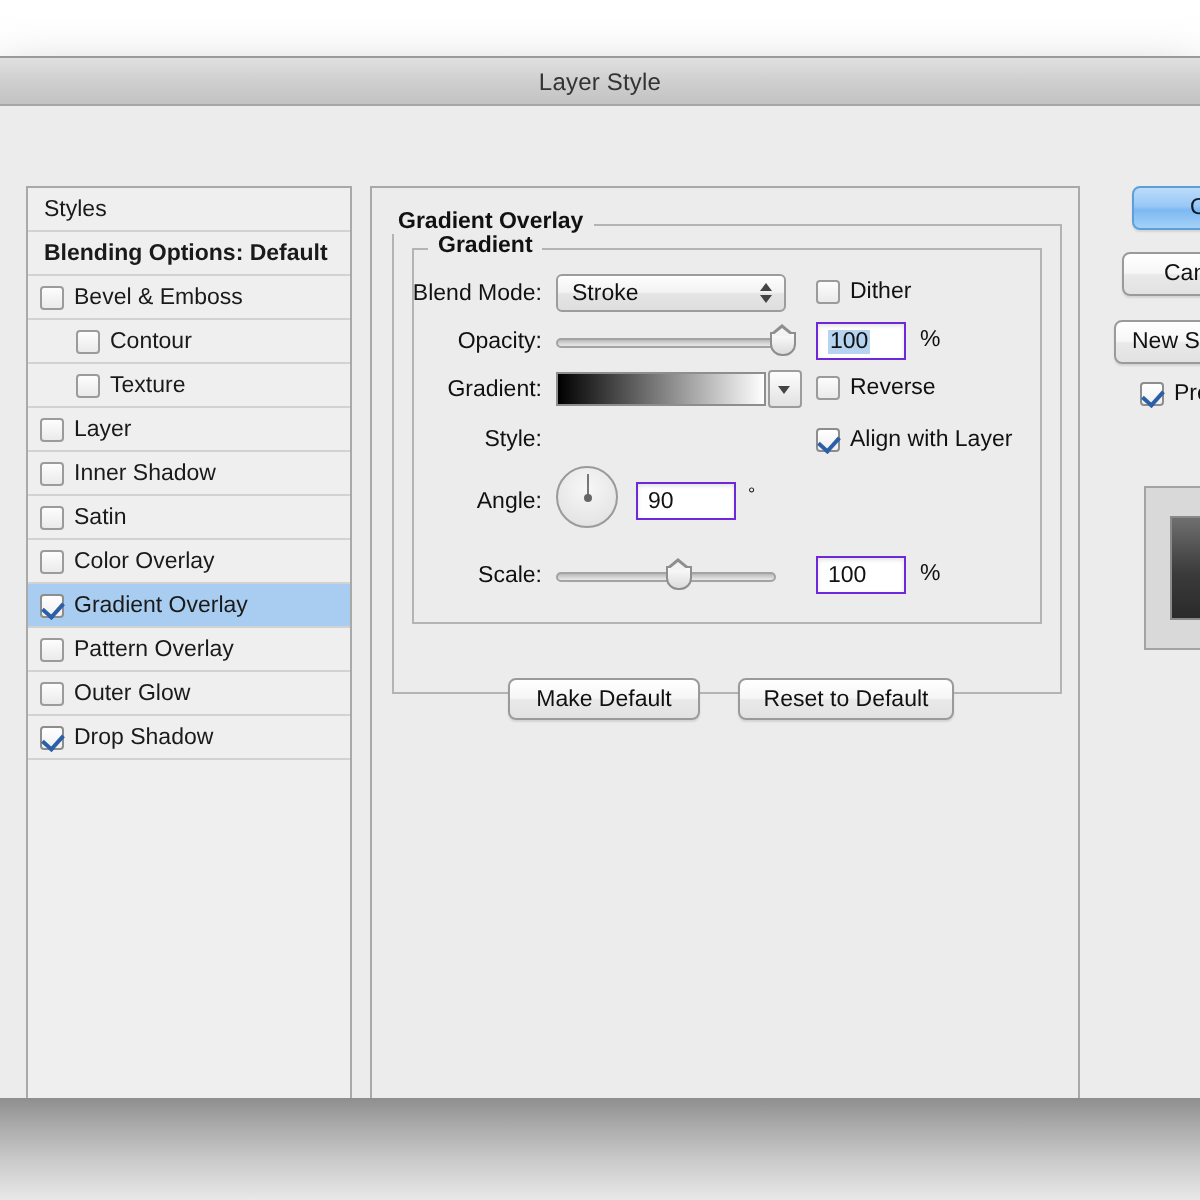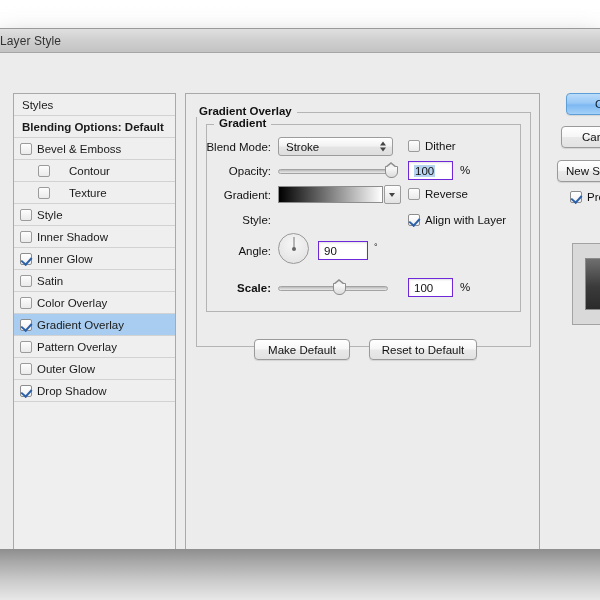--- a/index.html
+++ b/index.html
@@ -20,21 +20,21 @@
     width: 600px; height: 521px;
     background: #ebebeb;
     border-top: 1px solid #9a9a9a;
     box-sizing: border-box;
     box-shadow: 0 14px 26px rgba(0,0,0,0.40);
   }
   #titlebar {
     height: 23px;
     background: linear-gradient(to bottom, #e0e0e0 0%, #cfcfcf 50%, #c3c3c3 100%);
     border-bottom: 1px solid #a6a6a6;
-    display: flex; align-items: center; 
+    display: flex; align-items: center; justify-content: center;
     position: relative;
   }
   #titlebar .title {
     font-size: 12px;
     color: #333;
     font-weight: 400;
     letter-spacing: 0.1px;
   }
   #dialog-body {
     position: absolute;
@@ -56,21 +56,21 @@
     border-bottom: 1px solid #d2d2d2;
     display: flex; align-items: center;
     padding-left: 6px;
     box-sizing: border-box;
     font-size: 11.5px;
     color: #1a1a1a;
     background: #efefef;
   }
   .style-row.header { font-weight: 400; padding-left: 8px; }
   .style-row.bold { font-weight: 700; }
-  .style-row.indent { padding-left: 24px; gap: 14px; }
+  .style-row.indent { padding-left: 24px; }
   .style-row.selected { background: #a9cdf0; }
 
   
   .cb {
     width: 12px; height: 12px;
     border: 1px solid #9b9b9b;
     border-radius: 2px;
     background: linear-gradient(to bottom, #fdfdfd, #eaeaea);
     box-sizing: border-box;
     margin-right: 5px;
@@ -352,29 +352,25 @@
       <div class="style-row indent">
         <span class="cb"></span>
         <span>Contour</span>
       </div>
       <div class="style-row indent">
         <span class="cb"></span>
         <span>Texture</span>
       </div>
       <div class="style-row">
         <span class="cb"></span>
-        <span>Style</span>
+        <span>Layer</span>
       </div>
       <div class="style-row">
         <span class="cb"></span>
         <span>Inner Shadow</span>
-      </div>
-      <div class="style-row">
-        <span class="cb checked"></span>
-        <span>Inner Glow</span>
       </div>
       <div class="style-row">
         <span class="cb"></span>
         <span>Satin</span>
       </div>
       <div class="style-row">
         <span class="cb"></span>
         <span>Color Overlay</span>
       </div>
       <div class="style-row selected">
@@ -442,21 +438,21 @@
       <div class="field-label" style="left:0px; top:151px; width:85px;">Angle:</div>
       <div class="dial" style="left:92px; top:139px;">
         <div class="needle"></div>
         <div class="hub"></div>
       </div>
       <div class="numfield" style="left:132px; top:147px; width:50px;">
         <span>90</span>
       </div>
       <div class="unit" style="left:188px; top:148px; font-size:9px;">°</div>
 
-      <div class="field-label" style="left:0px; top:188px; width:85px;font-weight:bold;">Scale:</div>
+      <div class="field-label" style="left:0px; top:188px; width:85px;">Scale:</div>
       <div class="slider" style="left:92px; top:186px; width:110px;">
         <div class="track"></div>
         <div class="thumb" style="left:55px;"></div>
       </div>
       <div class="numfield" style="left:222px; top:184px; width:45px;">
         <span>100</span>
       </div>
       <div class="unit" style="left:274px; top:187px;">%</div>
 
       <div class="btn" style="left:68px; top:245px; width:96px;">

